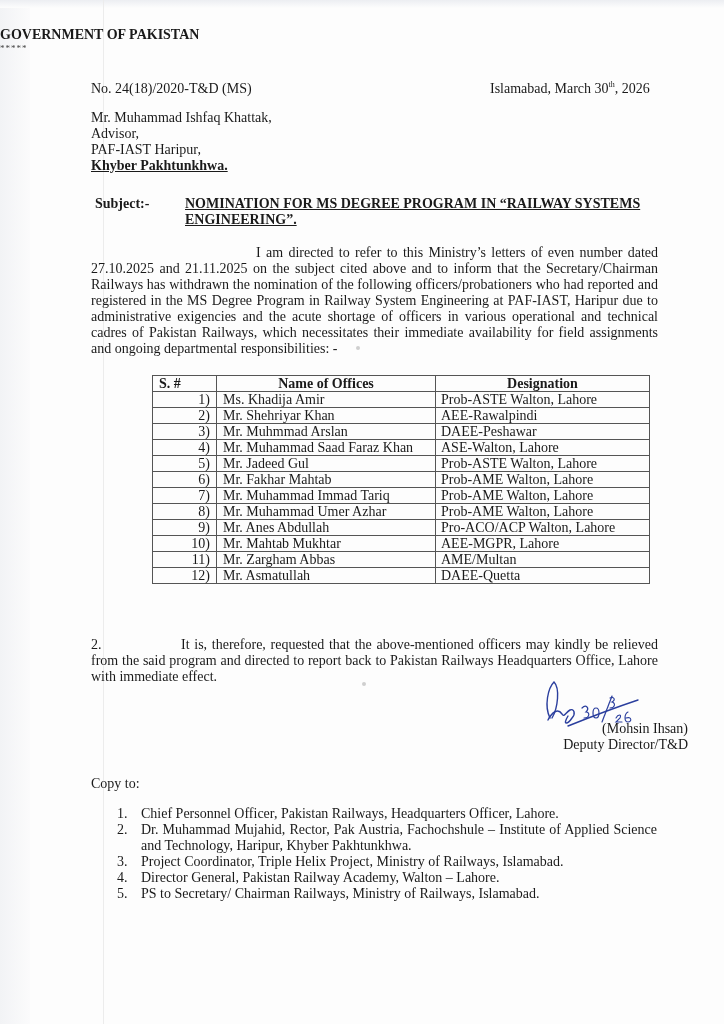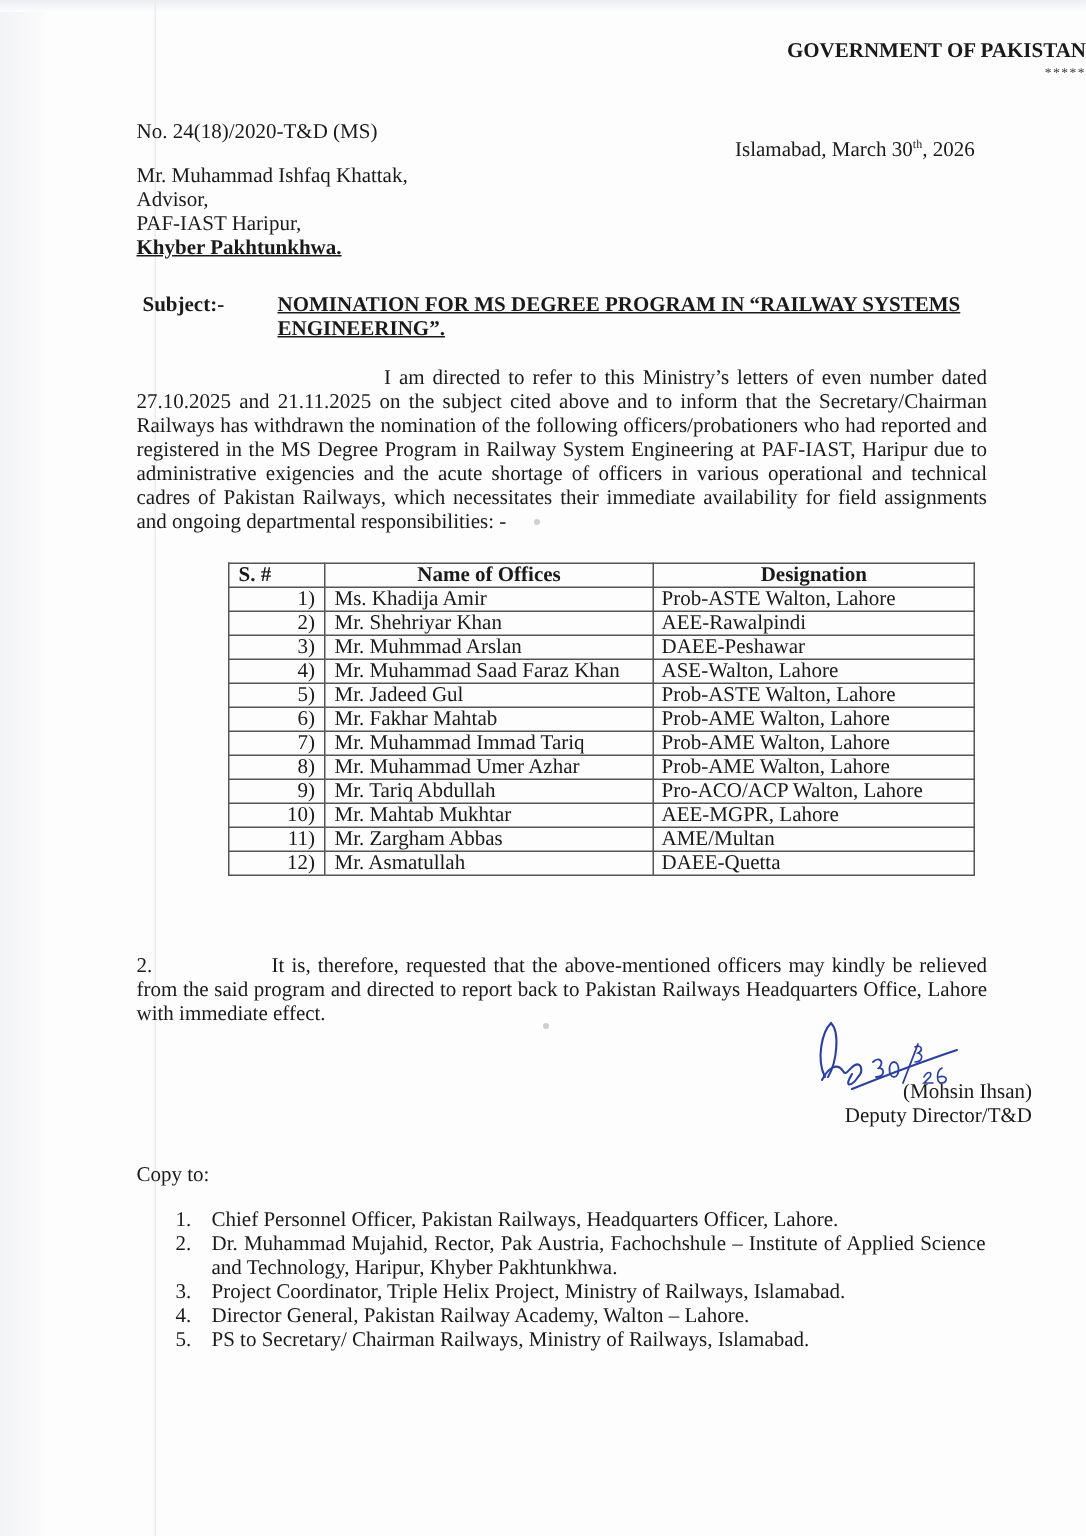--- a/index.html
+++ b/index.html
@@ -17,27 +17,27 @@
     .page-edge-top {
       position: absolute; left: 0; top: 0; width: 724px; height: 8px;
       background: linear-gradient(to bottom, #eceef2, #fdfdfd);
     }
     .fold-line {
       position: absolute; left: 103px; top: 0; width: 1px; height: 1024px;
       background: #ececec;
     }
     .abs { position: absolute; }
     .header {
-      left: 0; width: 724px; text-align: right; top: 27px;
+      left: 0; width: 724px; text-align: left; top: 27px;
       font-weight: bold; font-size: 14px; line-height: 16px;
     }
     .stars { font-size: 9px; line-height: 10px; letter-spacing: 1px; color: #444; font-weight: normal; }
     .txt { font-size: 14px; line-height: 16px; }
     .ref { left: 91px; top: 81px; }
-    .date { left: 490px; top: 93px; }
+    .date { left: 490px; top: 81px; }
     .date sup { font-size: 8px; line-height: 0; }
     .addressee { left: 91px; top: 110px; }
     .addressee .u { font-weight: bold; text-decoration: underline; }
     .subj-label { left: 95px; top: 196px; font-weight: bold; }
     .subj-text { left: 185px; top: 196px; width: 478px; font-weight: bold; text-decoration: underline; }
     .para1 { left: 91px; top: 245px; width: 567px; text-align: justify; }
     .para1 .indent { display: inline-block; width: 165px; }
     table.offices {
       position: absolute; left: 152px; top: 375px;
       border-collapse: collapse; font-size: 14px; line-height: 15px;
@@ -135,21 +135,21 @@
         <td class="name">Mr. Muhammad Immad Tariq</td>
         <td class="desig">Prob-AME Walton, Lahore</td>
       </tr>
     <tr>
         <td class="sno">8)</td>
         <td class="name">Mr. Muhammad Umer Azhar</td>
         <td class="desig">Prob-AME Walton, Lahore</td>
       </tr>
     <tr>
         <td class="sno">9)</td>
-        <td class="name">Mr. Tariq Abdullah</td>
+        <td class="name">Mr. Anes Abdullah</td>
         <td class="desig">Pro-ACO/ACP Walton, Lahore</td>
       </tr>
     <tr>
         <td class="sno">10)</td>
         <td class="name">Mr. Mahtab Mukhtar</td>
         <td class="desig">AEE-MGPR, Lahore</td>
       </tr>
     <tr>
         <td class="sno">11)</td>
         <td class="name">Mr. Zargham Abbas</td>

